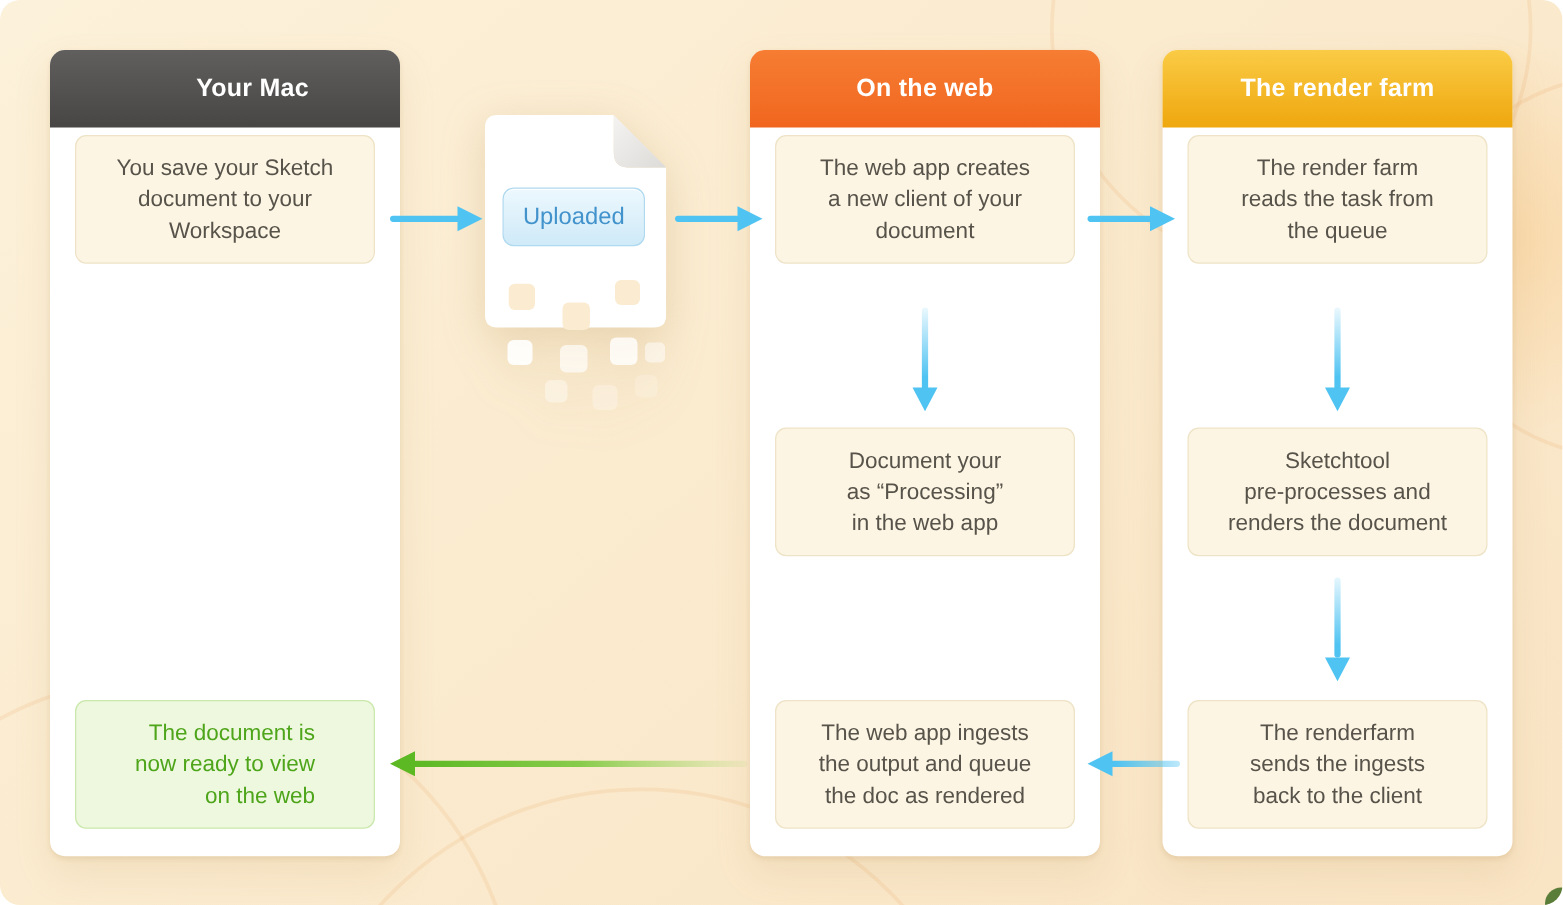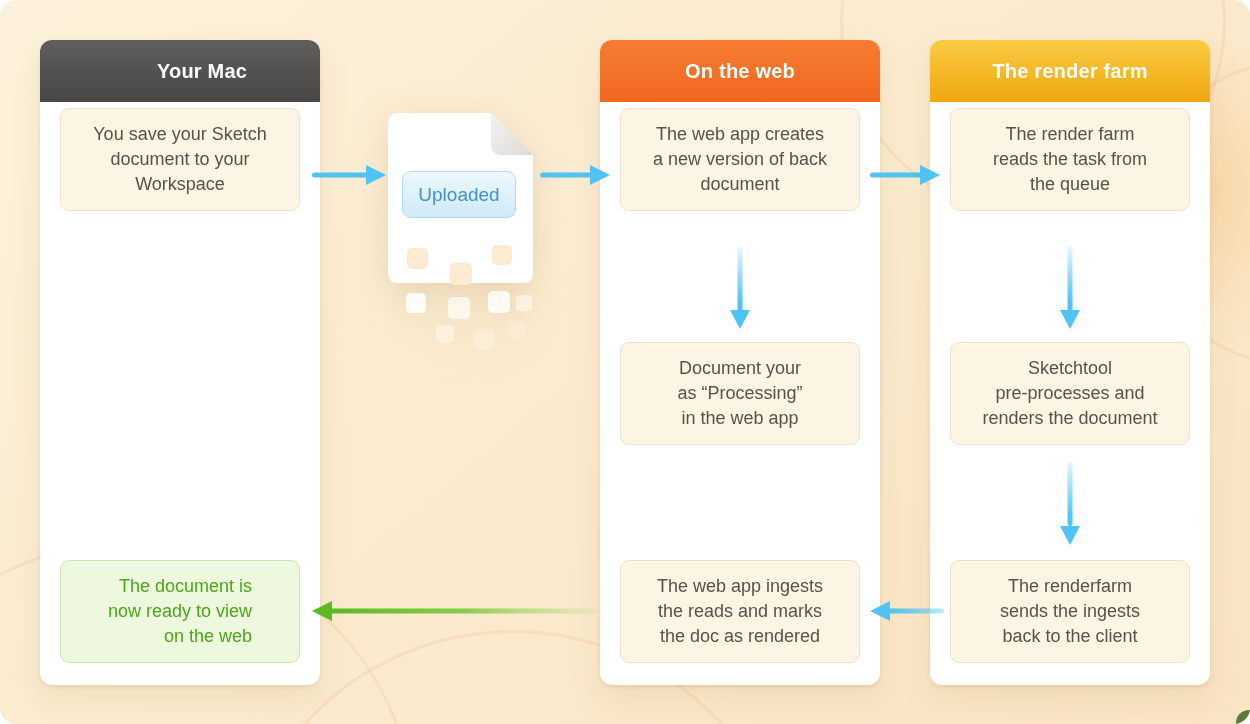--- a/index.html
+++ b/index.html
@@ -43,21 +43,21 @@
   .pos2 { top:302px; }
   .pos3 { top:520px; }
   .note.success {
     background:#EDF8DF; border:1px solid #CBE8AC; color:#4EA51A;text-align:right;
   }
 
   
   svg.arrows { position:absolute; left:0; top:0; width:1250px; height:724px; pointer-events:none; z-index:6; }
 
   
-  .doc { position:absolute; left:388px; top:113px; width:173px; height:245px; z-index:4; }
+  .doc { position:absolute; left:388px; top:92px; width:173px; height:245px; z-index:4; }
   .doc svg { position:absolute; left:0; top:0; filter:drop-shadow(0 8px 16px rgba(175,135,70,0.25)); }
   .badge {
     position:absolute; left:14px; top:58px; width:112px; height:45px;
     border-radius:9px;
     background:linear-gradient(180deg,#EDF8FE 0%,#CFEAF8 100%);
     border:1px solid #AFD9EF;
     box-shadow:inset 0 1px 0 rgba(255,255,255,.8);
     display:flex; align-items:center; justify-content:center;
     color:#4292CC; font-size:19px;
   }
@@ -80,27 +80,27 @@
 document to your
 Workspace</div>
     <div class="note pos3 success">The document is
 now ready to view
 on the web</div>
   </section>
 
   <section class="card col2">
     <header class="hd hd-orange">On the web</header>
     <div class="note pos1">The web app creates
-a new version of back
+a new client of your
 document</div>
     <div class="note pos2">Document your
 as “Processing”
 in the web app</div>
     <div class="note pos3">The web app ingests
-the reads and marks
+the output and queue
 the doc as rendered</div>
   </section>
 
   <section class="card col3">
     <header class="hd hd-yellow">The render farm</header>
     <div class="note pos1">The render farm
 reads the task from
 the queue</div>
     <div class="note pos2">Sketchtool
 pre-processes and

